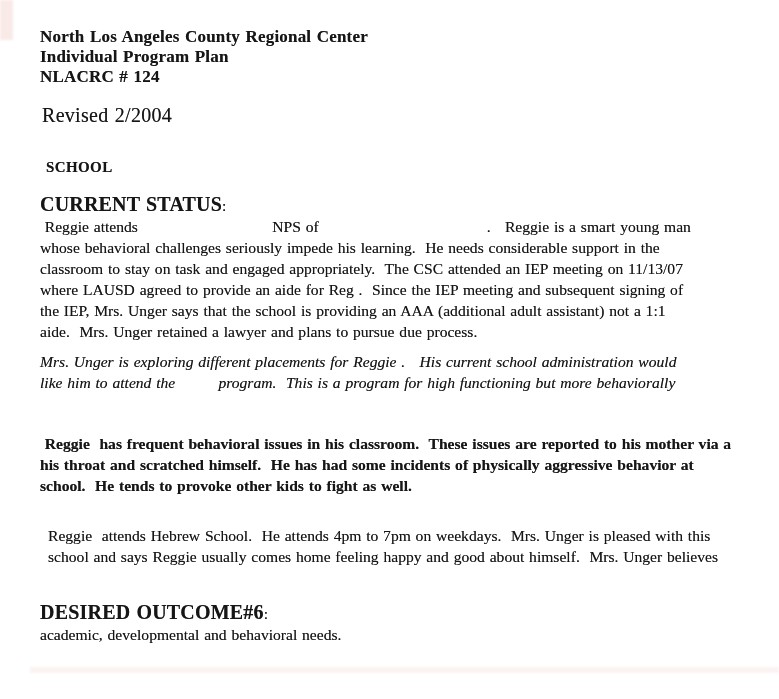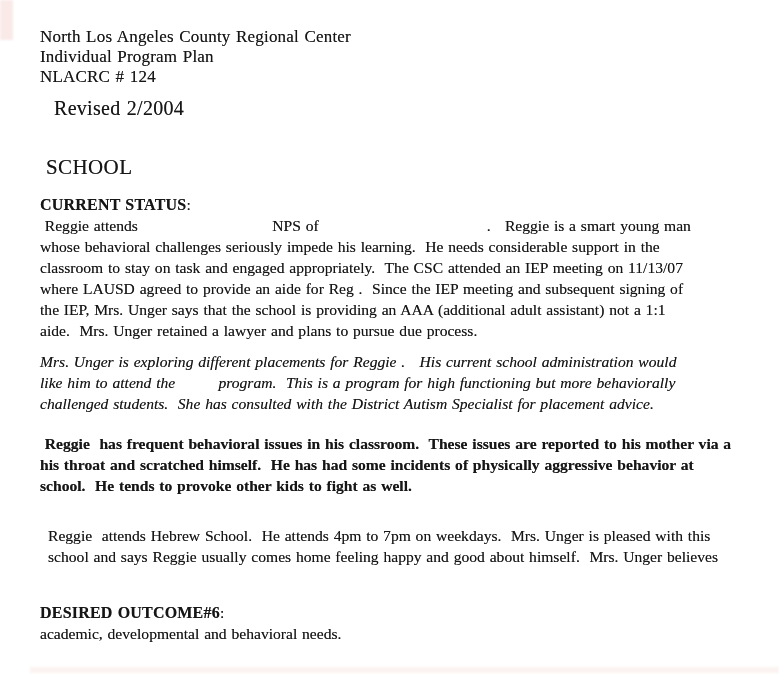--- a/index.html
+++ b/index.html
@@ -28,54 +28,54 @@
     line-height: 20px;
     letter-spacing: 0.2px;
     word-spacing: 1px;
   }
   .revised .line {
     font-size: 20px;
     line-height: 24px;
     letter-spacing: 0.3px;
   }
   .school .line {
-    font-weight: normal;
-    font-size: 21px;
+    font-weight: bold;
+    font-size: 15px;
     letter-spacing: 0.4px;
   }
   .heading-line .b {
     font-weight: bold;
-    font-size: 16px;
+    font-size: 20px;
     letter-spacing: 0.2px;
   }
   .artifact-left {
     left: 0; top: 518;
     width: 13px; height: 40px;
     background: #f7e4e1;
     opacity: 0.75;
     filter: blur(1px);
   }
   .artifact-bottom {
     left: 30px; top: 667px;
     width: 749px; height: 6px;
     background: #f9ece9;
     opacity: 0.6;
     filter: blur(1px);
   }
 </style>
 </head>
 <body>
 
-<div class="abs letterhead" style="top:27px; left:40px;">
+<div class="abs letterhead" style="top:27px; left:40px;font-weight:bold;">
     <div class="line">North Los Angeles County Regional Center</div>
     <div class="line">Individual Program Plan</div>
     <div class="line">NLACRC # 124</div>
   </div>
 
-<div class="abs revised" style="top:96px; left:42px;margin-left:12px;">
+<div class="abs revised" style="top:103px; left:42px;">
   <div class="line">Revised 2/2004</div>
 </div>
 
 <div class="abs school" style="top:157px; left:46px;">
   <div class="line">SCHOOL</div>
 </div>
 
 <div class="abs" style="top:194px; left:40px;">
   <div class="line heading-line"><span class="b">CURRENT STATUS</span><span>:</span></div>
   <div>
@@ -84,21 +84,20 @@
       <div class="line">classroom to stay on task and engaged appropriately.  The CSC attended an IEP meeting on 11/13/07</div>
       <div class="line">where LAUSD agreed to provide an aide for Reg .  Since the IEP meeting and subsequent signing of</div>
       <div class="line">the IEP, Mrs. Unger says that the school is providing an AAA (additional adult assistant) not a 1:1</div>
       <div class="line">aide.  Mrs. Unger retained a lawyer and plans to pursue due process.</div>
     </div>
 </div>
 
 <div class="abs" style="top:351px; left:40px;font-style:italic;">
     <div class="line">Mrs. Unger is exploring different placements for Reggie .   His current school administration would</div>
     <div class="line">like him to attend the         program.  This is a program for high functioning but more behaviorally</div>
-    <div class="line">challenged students.  She has consulted with the District Autism Specialist for placement advice.</div>
   </div>
 
 <div class="abs" style="top:433px; left:40px;font-weight:bold;">
     <div class="line"> Reggie  has frequent behavioral issues in his classroom.  These issues are reported to his mother via a</div>
     <div class="line">his throat and scratched himself.  He has had some incidents of physically aggressive behavior at</div>
     <div class="line">school.  He tends to provoke other kids to fight as well.</div>
   </div>
 
 <div class="abs" style="top:525px; left:48px;">
     <div class="line">Reggie  attends Hebrew School.  He attends 4pm to 7pm on weekdays.  Mrs. Unger is pleased with this</div>

